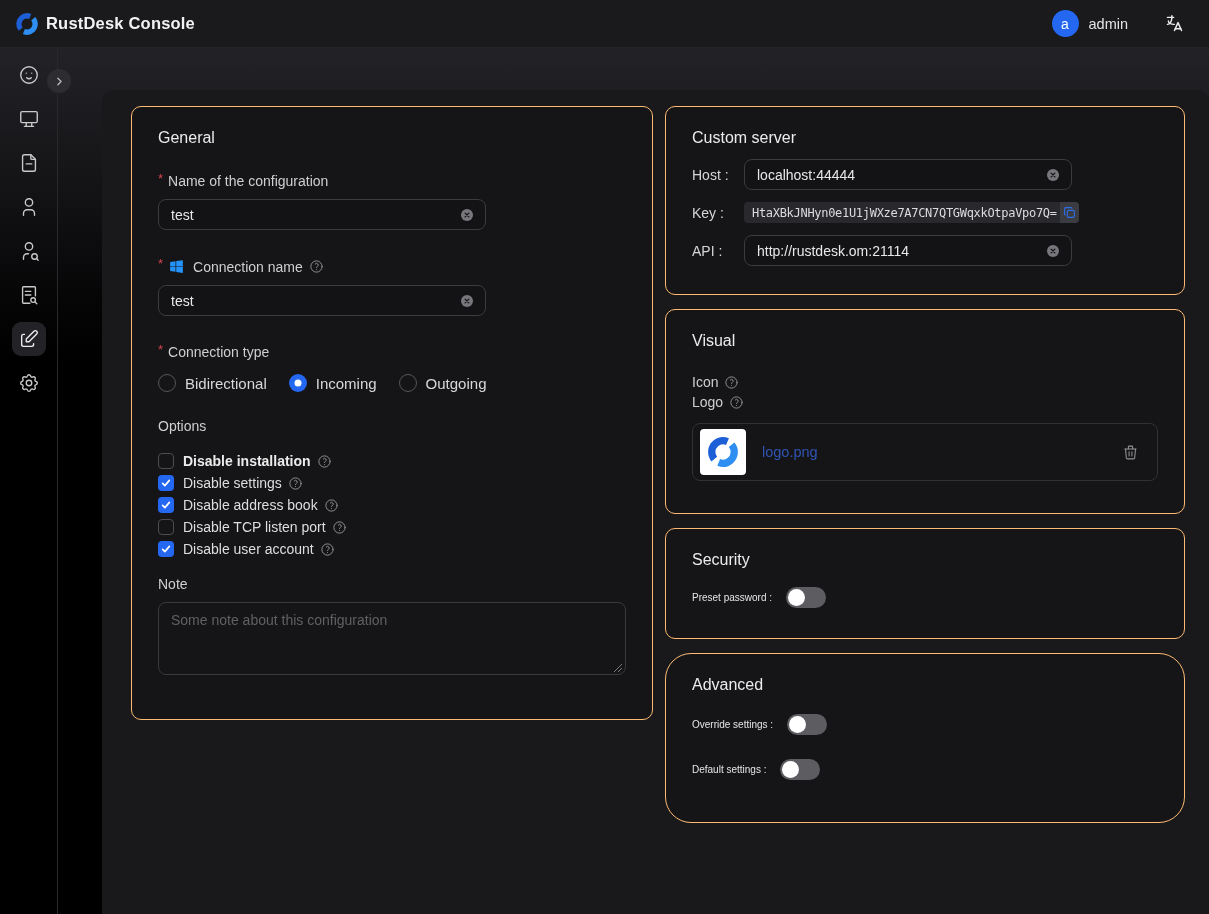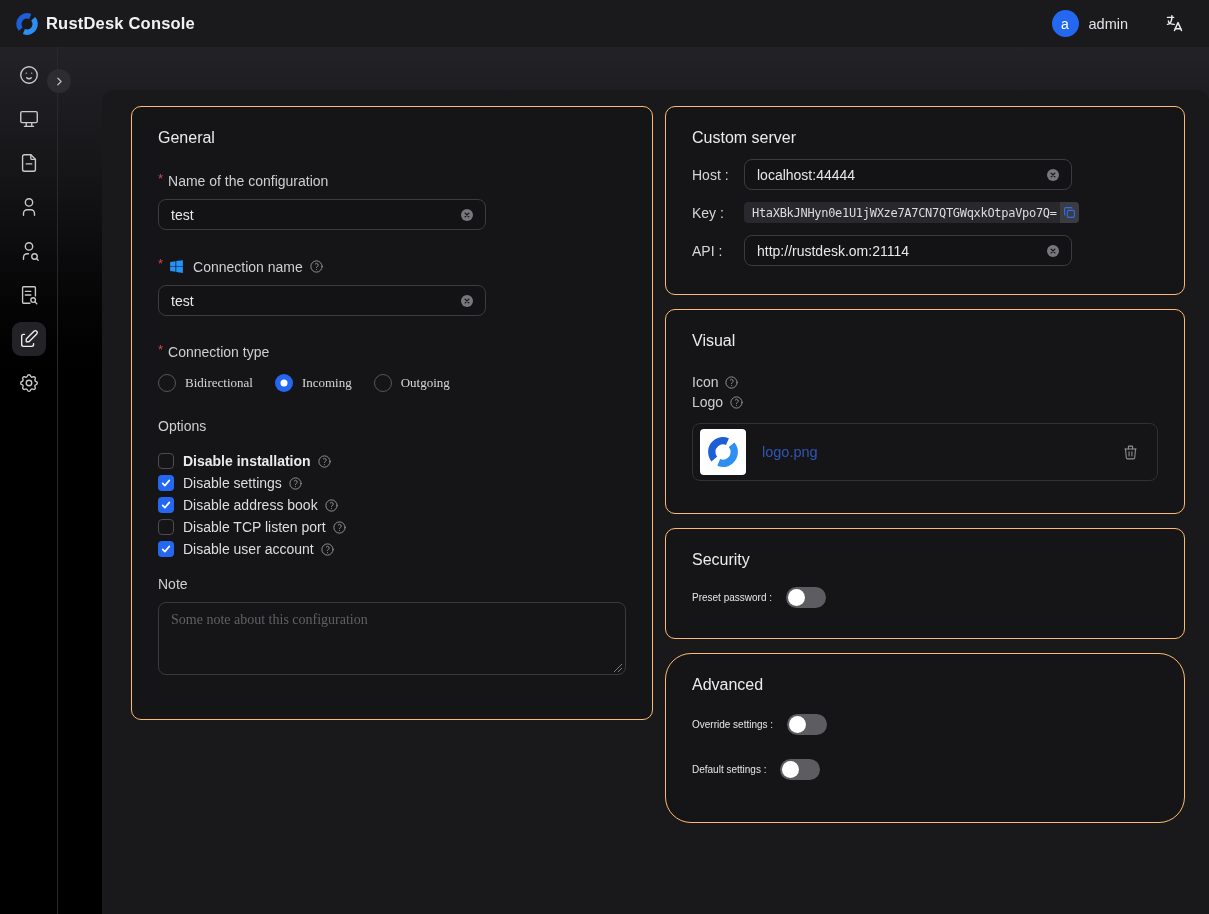--- a/index.html
+++ b/index.html
@@ -65,35 +65,35 @@
   .w-med { width:328px; }
   .clear-btn { background:none; border:none; padding:0; display:flex; cursor:pointer; color:#77777c; }
   .help { color:#8f8f94; display:inline-flex; margin-left:6px; flex:none; }
   
   .radio-row { display:flex; align-items:center; gap:22px; margin-bottom:26px; }
   .radio-item { display:flex; align-items:center; gap:9px; cursor:pointer; }
   .radio { width:18px; height:18px; border-radius:50%; border:1.5px solid #55555a; position:relative; flex:none; }
   .radio.checked { border:none; background:var(--accent,#2468f2); }
   .radio.checked::after { content:""; position:absolute; width:7px; height:7px; border-radius:50%;
     background:#fff; left:50%; top:50%; transform:translate(-50%,-50%); }
-  .radio-label { font-size:13px; color:#d8d8da;font-family:Liberation Serif, serif; }
+  .radio-label { font-size:15px; color:#d8d8da; }
   
   .opt-row { display:flex; align-items:center; gap:9px; height:22px; cursor:pointer; }
   .cb { width:16px; height:16px; border-radius:4px; border:1.5px solid #4c4c51; flex:none;
     display:flex; align-items:center; justify-content:center; }
   .cb svg { display:none; }
   .cb.checked { border:none; background:var(--accent,#2468f2); }
   .cb.checked svg { display:block; }
   .opt-label { font-size:14px; color:#dededf; display:flex; align-items:center; }
   .opt-label.bold { font-weight:700; color:#ebebec; }
   
   .note-wrap { position:relative; }
   .note-area { width:100%; height:73px; border:1px solid #3a3a3e; border-radius:8px;
     background:transparent; resize:none; outline:none; padding:9px 12px;
-    font-size:14px; color:#e6e6e8; font-family:Liberation Serif, serif; }
+    font-size:14px; color:#e6e6e8; font-family:Liberation Sans, sans-serif; }
   .note-area::placeholder { color:#606064; }
   .resize-grip { position:absolute; right:3px; bottom:6px; color:#7a7a7e; pointer-events:none; }
   
   .srv-row { display:flex; align-items:center; margin-top:12px; }
   .srv-label { width:52px; flex:none; font-size:14px; color:#d6d6d8; }
   .srv-input { flex:none; width:328px; }
   .key-chip { display:flex; align-items:center; background:#29292d; border-radius:4px;
     padding-left:8px; height:21px; }
   .key-text { font-family:"DejaVu Sans Mono", monospace; font-size:12px; color:#dcdcde; letter-spacing:-0.3px; }
   .copy-btn { width:19px; height:21px; margin-left:3px; background:#3b3b42; border:none; border-radius:0 4px 4px 0;

